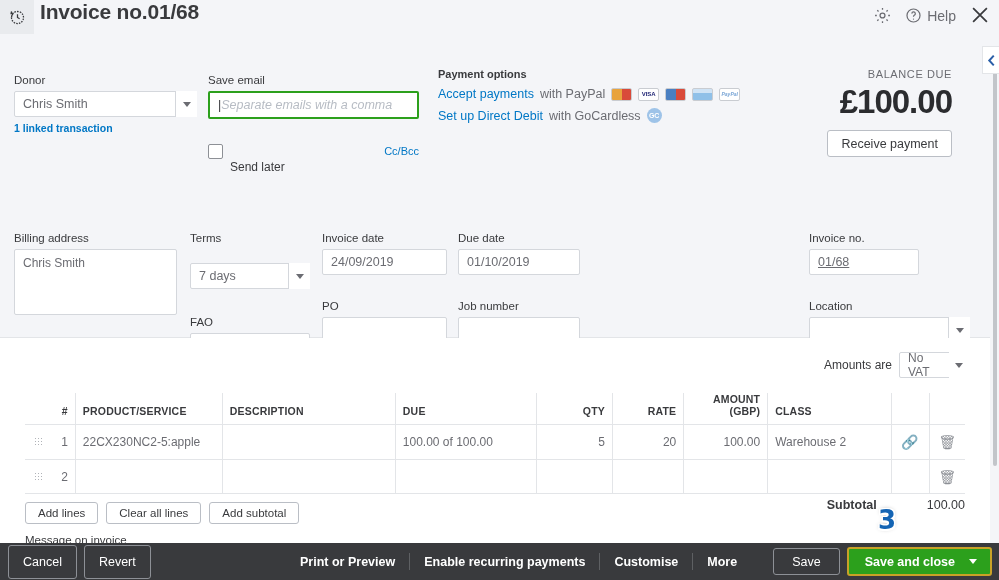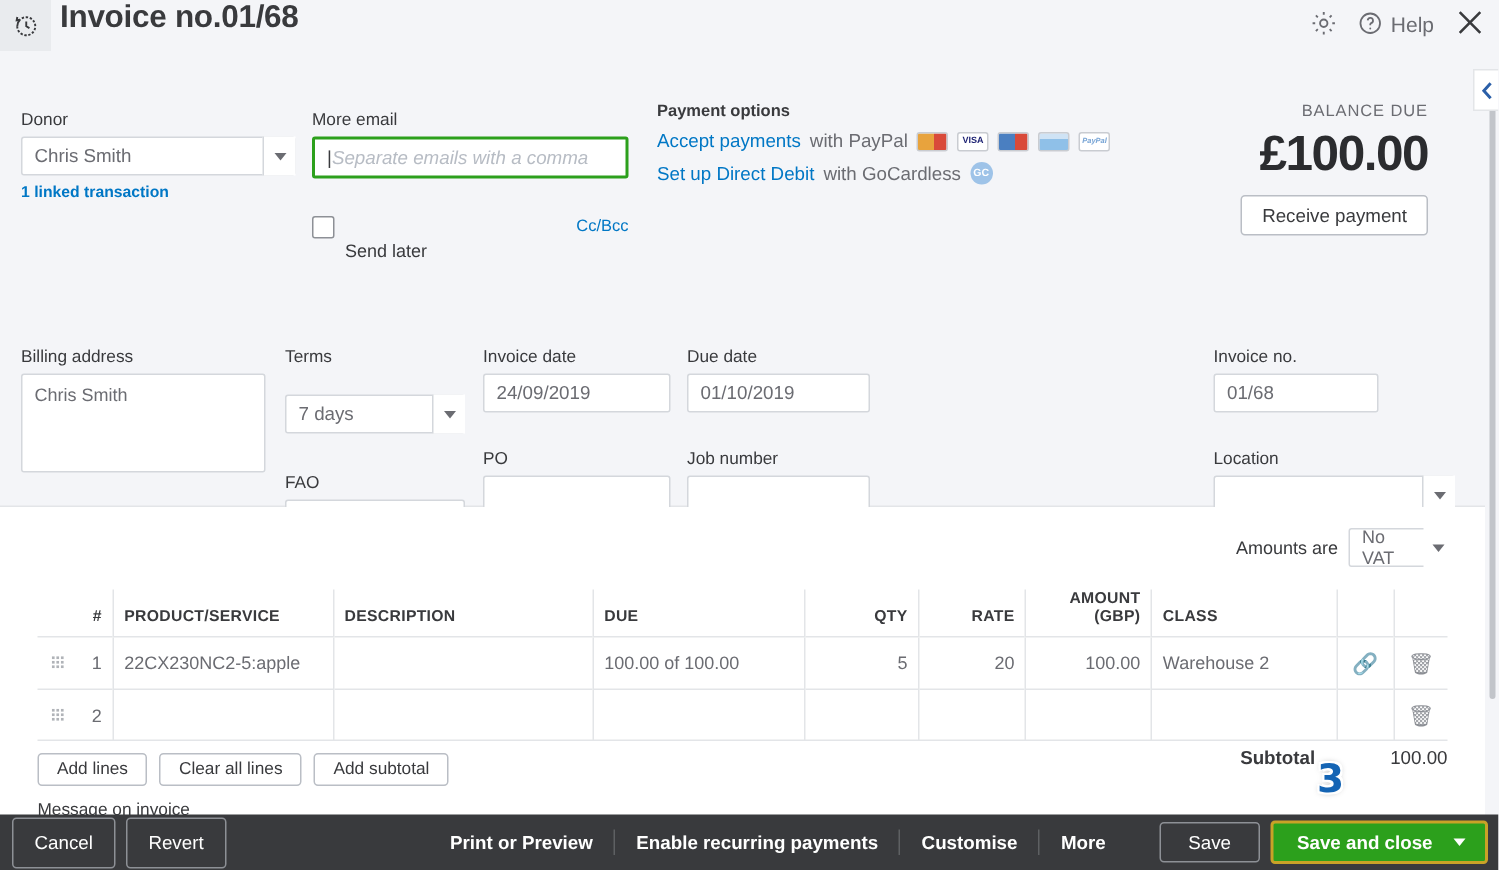--- a/index.html
+++ b/index.html
@@ -224,21 +224,21 @@
             <span>Chris Smith</span>
           </div>
           <div class="dd-btn">
             <span class="caret"></span>
           </div>
         </div>
         <div class="linked">1 linked transaction</div>
       </div>
 
       <div class="p" id="donoremail-wrap">
-        <div class="lbl">More email</div>
+        <div class="lbl">Save email</div>
         <div class="fld fld-h focusfld" style="margin-top:5px;height:28px;background:#fff;">
           <span style="color:#393a3d;">|</span>
             <span class="ph">Separate emails with a comma</span>
         </div>
         <div style="display:flex;align-items:center;margin-top:9px;">
           <span class="cbox"></span>
           <span style="font-size:12px;color:#393a3d;margin-left:7px;margin-top:32px;">Send later</span>
           <span class="bluelink" style="font-size:11px;margin-left:auto;">Cc/Bcc</span>
         </div>
       </div>
@@ -318,21 +318,21 @@
 
       <div class="p" id="job-wrap">
         <div class="lbl">Job number</div>
         <div class="fld fld-h" style="margin-top:5px;">
           <span></span>
         </div>
       </div>
 
       <div class="p" id="invno-wrap">
         <div class="lbl">Invoice no.</div>
-        <div class="fld fld-h" style="margin-top:5px;">
+        <div class="fld fld-h" style="margin-top:5px;text-decoration:underline;">
           <span>01/68</span>
         </div>
       </div>
 
       <div class="p" id="loc-wrap">
         <div class="lbl">Location</div>
         <div style="position:relative;margin-top:5px;">
           <div class="fld fld-h" style="padding-right:26px;">
             <span></span>
           </div>

